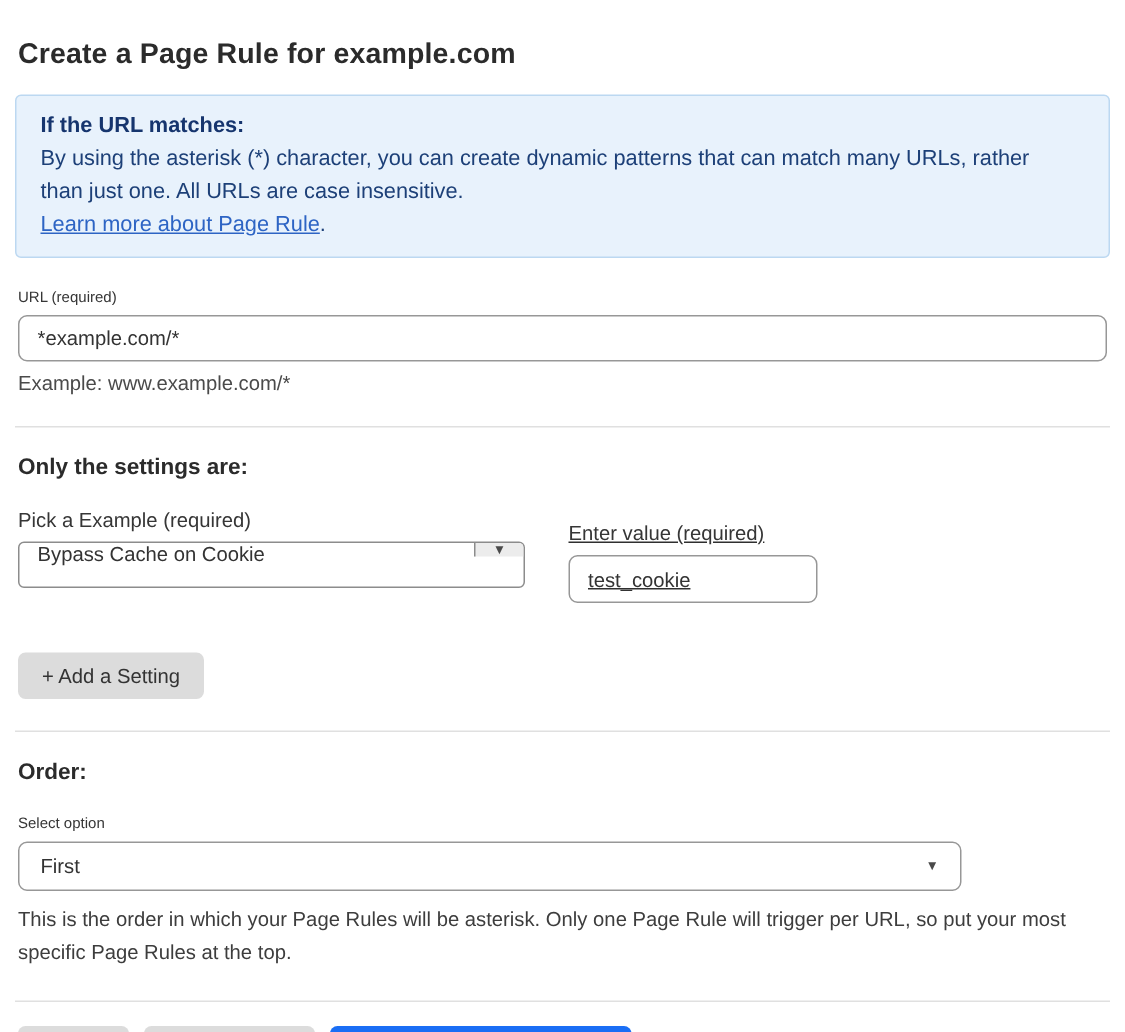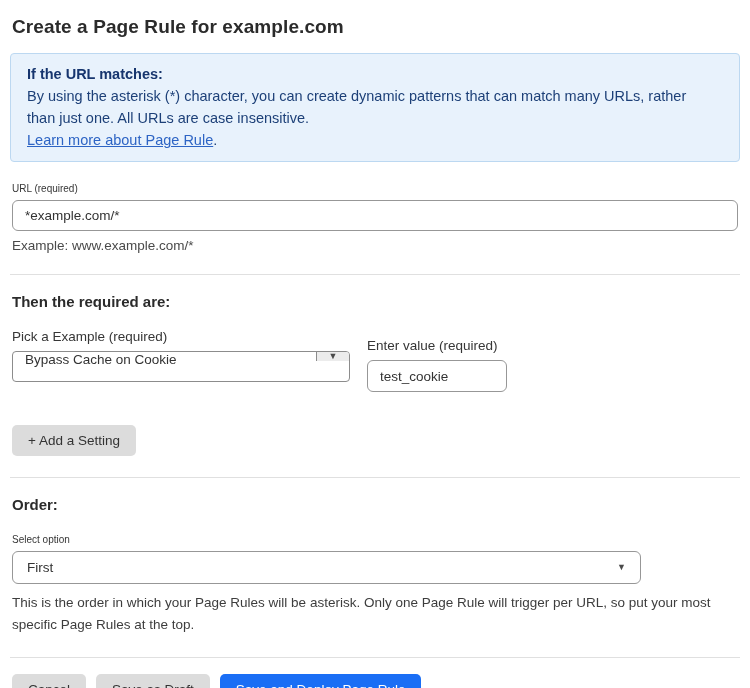--- a/index.html
+++ b/index.html
@@ -20,21 +20,21 @@
   body{
     width:750px;height:688px;
     font-family:"Liberation Sans","DejaVu Sans",sans-serif;
     color:var(--text-dark);
     overflow:hidden;
   }
   .page{padding:12px 12px 0 12px;width:750px;}
 
   .page-title{
     font-size:19px;font-weight:bold;color:#2b2b2b;
-    margin-top:4px;letter-spacing:.1px;
+    margin-top:14px;letter-spacing:.1px;
   }
 
   .info-box{
     margin:15px 0 0 -2px;
     width:730px;
     background:var(--info-bg);
     border:1px solid var(--info-border);
     border-radius:4px;
     padding:9px 16px 10px 16px;
     color:var(--info-text);
@@ -59,41 +59,41 @@
     background:#fff;outline:none;
   }
   .hint{font-size:13.5px;color:#4a4a4a;margin-top:7px;}
 
   .divider{border:none;border-top:1px solid var(--divider);margin:21px -2px 0 -2px;}
 
   .section-heading{font-size:15px;font-weight:bold;color:#2b2b2b;margin-top:18px;}
 
   .settings-row{display:flex;margin-top:19px;}
   .setting-col{width:338px;}
-  .value-col{margin-left:17px;margin-top:9px;}
+  .value-col{margin-left:29px;margin-top:9px;text-decoration:underline;}
   .col-label{display:block;font-size:13.5px;color:#363636;margin-bottom:7px;}
 
   .select-segmented{
     display:flex;align-items:flex-start;
     width:338px;height:31px;
     border:1px solid #8c8c8c;border-radius:4px;
     background:#fff;cursor:pointer;overflow:hidden;
   }
   .select-segmented .select-text{
     flex:1;display:flex;align-items:center;
     padding-left:12px;font-size:13.5px;color:#333;
   }
   .select-segmented .select-arrow-box{
     width:33px;display:flex;align-items:center;justify-content:center;
     background:#ececec;border-left:1px solid #8c8c8c;
   }
   .arrow-glyph{font-size:9px;color:#4a4a4a;line-height:1;}
 
   .value-input{
-    display:block;width:140px;height:32px;
+    display:block;width:166px;height:32px;
     border:1px solid var(--border-input);border-radius:6px;
     padding:0 12px;font-size:13.5px;color:#333;
     font-family:"Liberation Sans","DejaVu Sans",sans-serif;
     background:#fff;outline:none;
   }
 
   .btn{
     display:inline-flex;align-items:center;justify-content:center;
     height:31px;padding:0 16px;
     border:none;border-radius:5px;
@@ -134,21 +134,21 @@
       <a class="info-link" href="#">Learn more about Page Rule</a><span class="info-link-suffix">.</span>
     </div>
   </div>
 
   <label class="field-label">URL (required)</label>
   <input class="text-input" type="text" value="*example.com/*" style="">
   <div class="hint">Example: www.example.com/*</div>
 
   <hr class="divider">
 
-  <h2 class="section-heading">Then the required are:</h2>
+  <h2 class="section-heading">Only the settings are:</h2>
 
   <div class="settings-row">
     <div class="setting-col">
       <label class="col-label">Pick a Example (required)</label>
       <div class="select-segmented">
         <span class="select-text">Bypass Cache on Cookie</span>
         <span class="select-arrow-box">
           <span class="arrow-glyph">▼</span>
         </span>
       </div>

